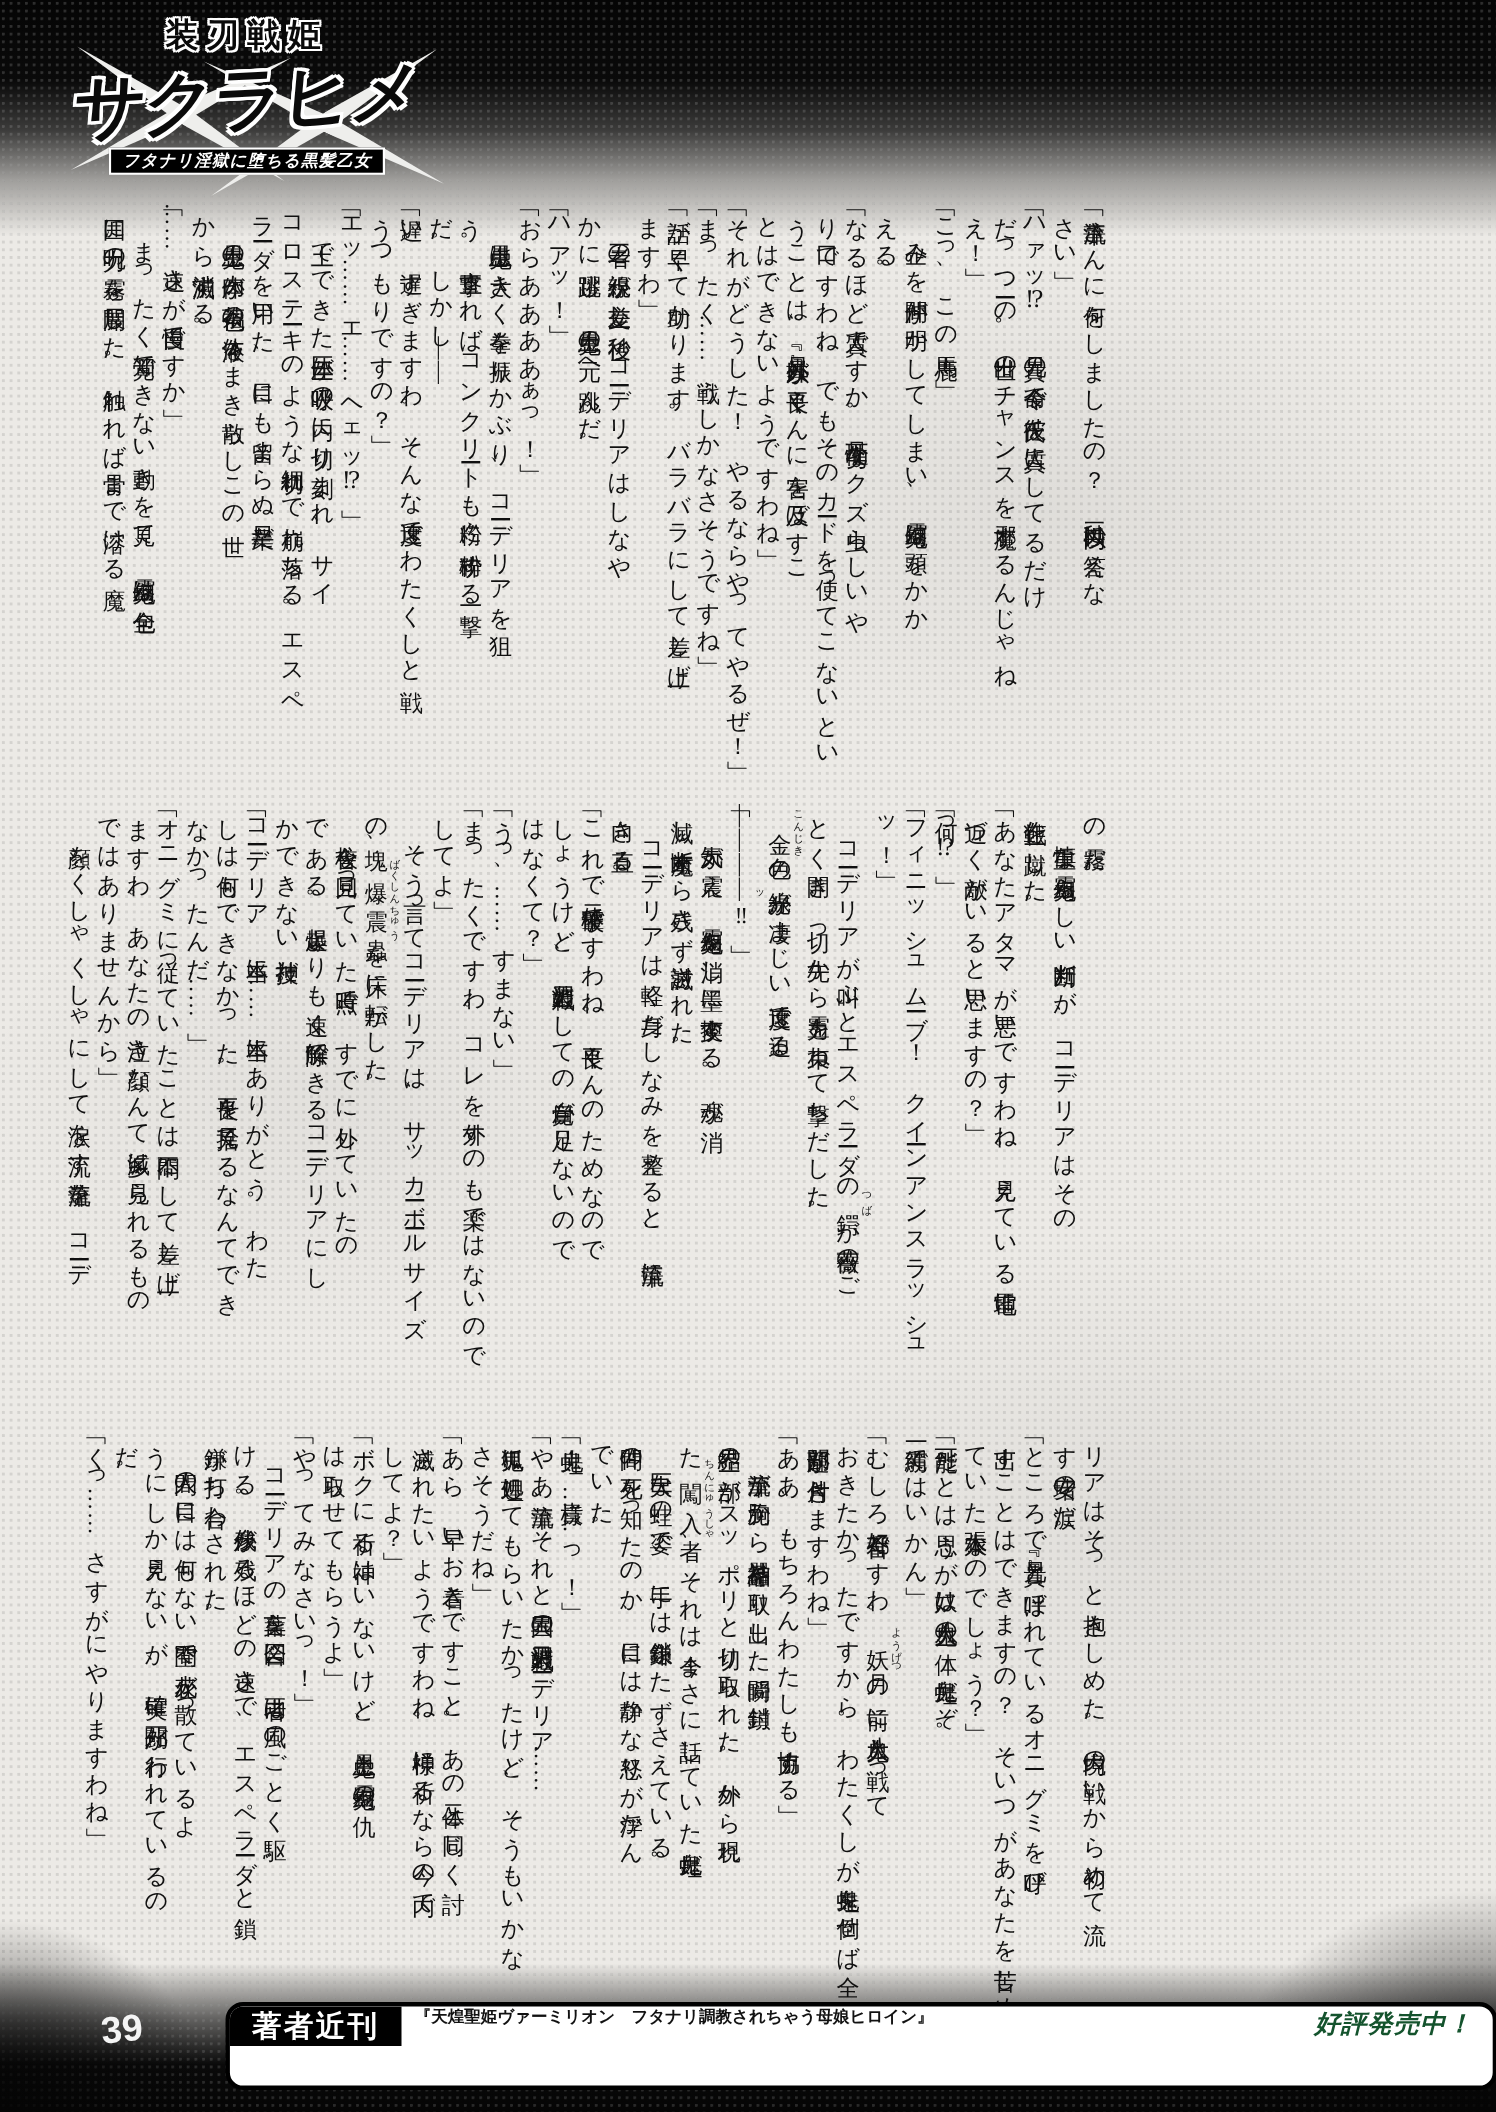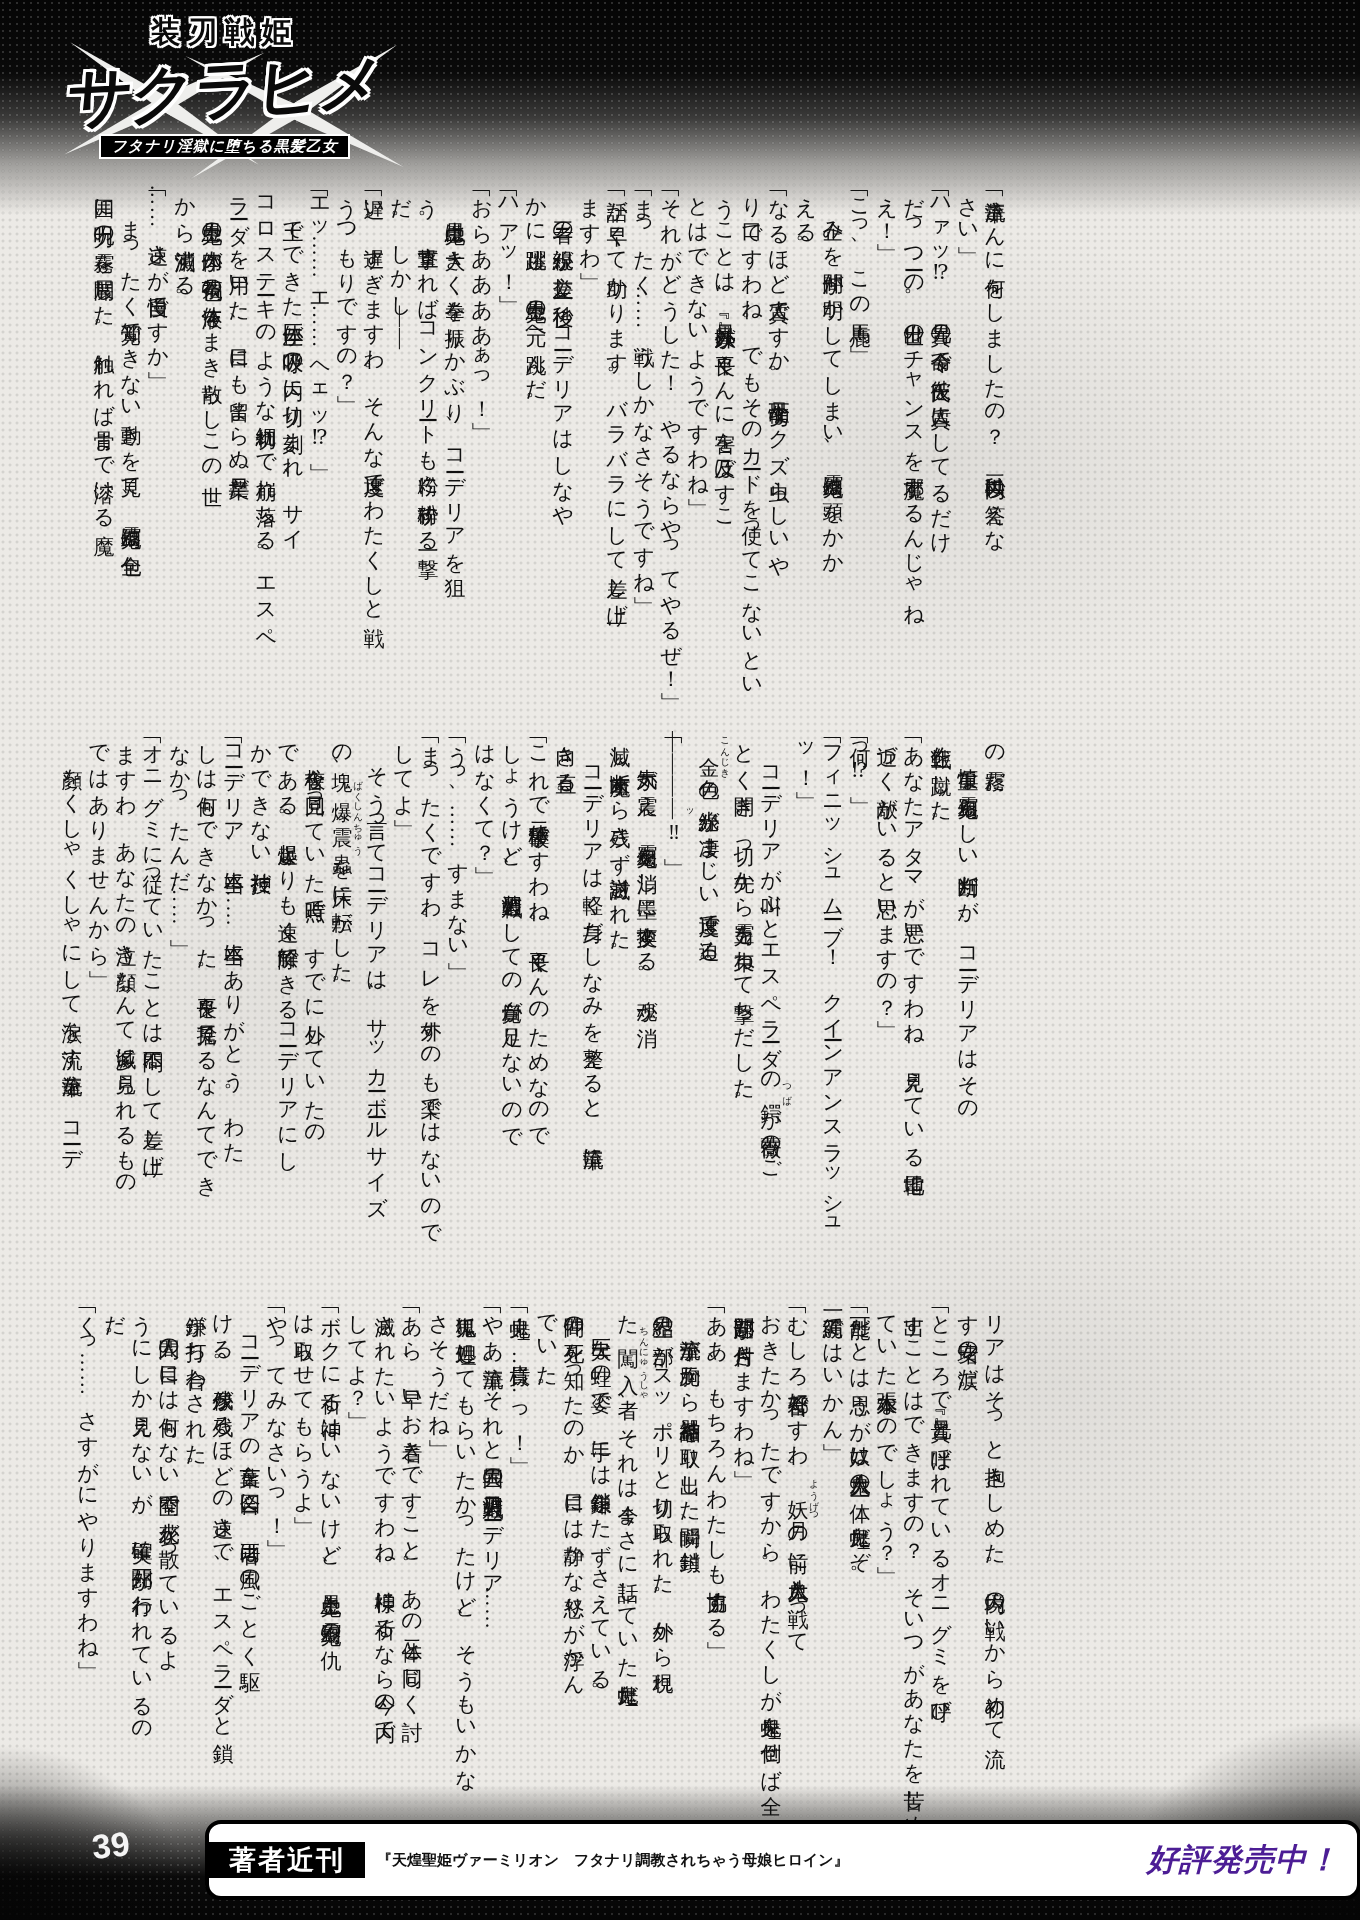--- a/index.html
+++ b/index.html
@@ -85,36 +85,36 @@
   
   .page-number{
     position:absolute;left:92px;top:1826px;z-index:4;
     color:#f4f4f4;font-size:34px;font-weight:bold;
     font-family:"Liberation Sans","DejaVu Sans",sans-serif;
     transform:rotate(-6deg);
   }
   .footer-bar{
     position:absolute;left:205px;top:1820px;width:1148px;height:72px;z-index:3;
     background:#fff;border:4px solid #000;border-radius:16px;
-    display:flex;align-items:center;overflow:hidden;
+    display:flex;align-items:flex-start;overflow:hidden;
     font-family:"Liberation Sans","DejaVu Sans",sans-serif;
   }
   .footer-label{
     background:#000;color:#fff;flex:0 0 auto;
     display:flex;align-items:center;justify-content:center;
     padding:0 20px;font-size:27px;font-weight:bold;letter-spacing:2px;
   }
   .footer-title{
     flex:1 1 auto;display:flex;align-items:center;
     padding-left:12px;font-size:15px;font-weight:bold;color:#111;
   }
   .footer-status{
     flex:0 0 auto;display:flex;align-items:center;
-    padding-right:18px;font-size:31px;font-weight:bold;font-style:italic;
-    letter-spacing:1px;color:#4c1d95;
+    padding-right:18px;font-size:23px;font-weight:bold;font-style:italic;
+    letter-spacing:1px;color:#14532d;
   }
 </style>
 </head>
 <body>
 
 <div class="top-shade"></div>
 <div class="bottom-shade"></div>
 <div class="corner-bl"></div>
 <div class="corner-br"></div>
 

